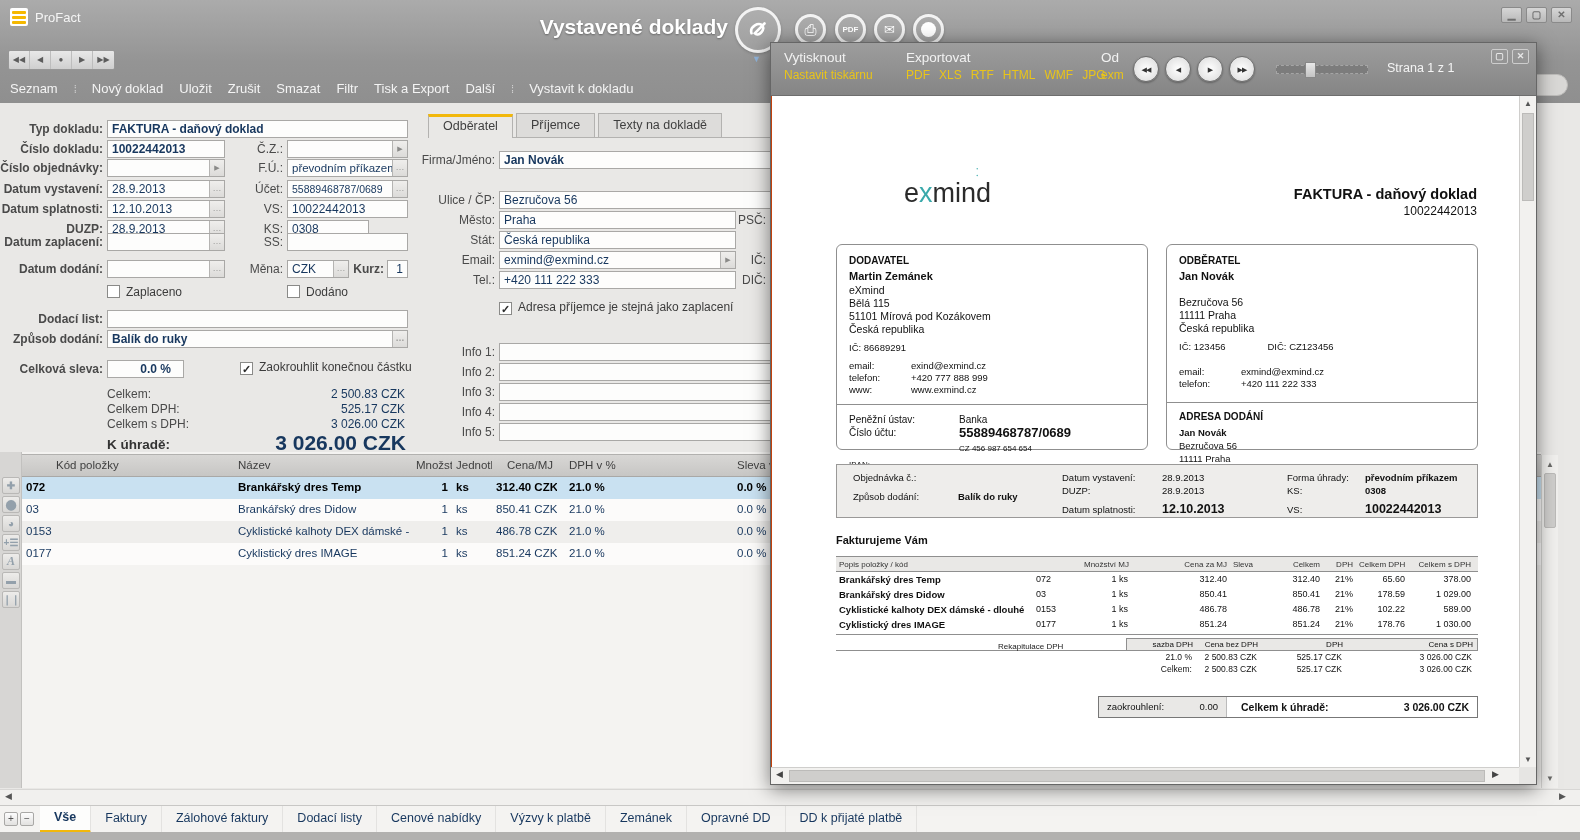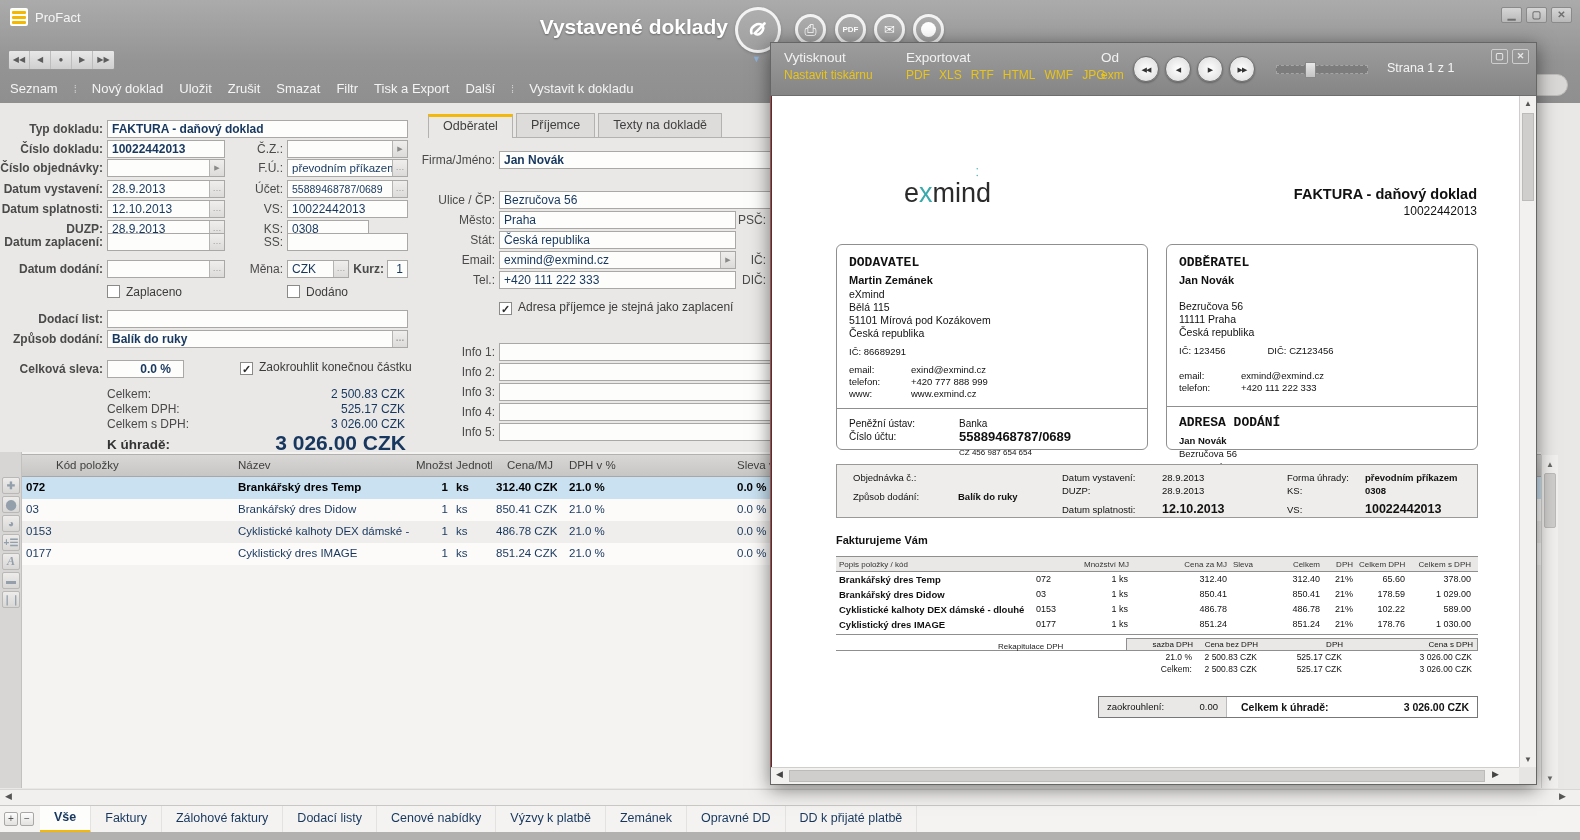--- a/index.html
+++ b/index.html
@@ -90,21 +90,21 @@
   
   .tabbar { position:absolute; left:0; top:805px; width:1580px; height:27px; background:#f4f3f1; border-top:1px solid #c8c7c5; }
   .pm { position:absolute; top:6px; width:14px; height:14px; background:linear-gradient(#fdfdfd,#e2e1df); border:1px solid #a9a8a6; border-radius:2px;
         text-align:center; line-height:12px; font-size:10px; color:#555; }
   .btabs { position:absolute; left:40px; top:0; height:27px; display:flex; }
   .btab { padding:0 14px; line-height:25px; color:#17375e; font-size:12.5px; border-right:1px solid #e3e2e0; white-space:nowrap; }
   .btab.active { background:#fdfdfc; font-weight:bold; border-bottom:3px solid #f2b80c; line-height:22px; }
   .bottom-strip { position:absolute; left:0; top:832px; width:1580px; height:8px; background:#b2b1af; }
 
   
-  .preview { position:absolute; left:770px; top:42px; width:767px; height:743px; background:#7f1d1d; border:1px solid #666;
+  .preview { position:absolute; left:770px; top:42px; width:767px; height:743px; background:#c2410c; border:1px solid #666;
              box-shadow:0 4px 18px rgba(0,0,0,.5); }
   .phead { position:absolute; left:0; top:0; width:100%; height:53px; background:linear-gradient(#9d9d9d,#858585); border-bottom:1px solid #6e6e6e; }
   .pcol-t { color:#f2f2f2; font-size:13.5px; white-space:nowrap; }
   .pcol-l { color:#e9c419; font-size:12px; margin-top:3px; white-space:nowrap; display:flex; gap:9px; }
   .pcol { position:absolute; top:7px; }
   .pnav { position:absolute; top:13px; width:26px; height:26px; border-radius:50%; background:radial-gradient(#ffffff,#d8d8d8);
           border:1px solid #6e6e6e; box-shadow:0 1px 2px rgba(0,0,0,.3); text-align:center; font-size:7px; line-height:25px; color:#333; letter-spacing:-1px; }
   .pslider { position:absolute; left:505px; top:22px; width:92px; height:9px; background:#7c7c7c; border:1px dashed #a5a5a5; }
   .pthumb { position:absolute; left:28px; top:-4px; width:11px; height:16px; background:linear-gradient(#e8e8e8,#c4c4c4); border:1px solid #888; }
   .ppage-label { position:absolute; left:616px; top:18px; color:#f4f4f4; font-size:12.5px; }
@@ -123,21 +123,21 @@
 
   
   .doc-logo { position:absolute; left:132px; top:82px; font-size:27px; color:#2b2b2b; letter-spacing:0; }
   .doc-logo .x { color:#3aa9ab; }
   .doc-logo .idots { position:absolute; left:72px; top:-14px; color:#3aa9ab; font-size:11px; letter-spacing:0; }
   .doc-title { position:absolute; right:42px; top:90px; text-align:right; }
   .doc-title .t { font-weight:bold; font-size:14.5px; }
   .doc-title .n { font-size:12px; margin-top:2px; }
   .abox { position:absolute; top:148px; width:312px; height:206px; border:1px solid #8f8f8f; border-radius:6px; padding:10px 12px; font-size:10.5px; }
   .abox.sup { left:64px; } .abox.cus { left:394px; }
-  .abox .hd { font-weight:bold; font-size:13px; margin-bottom:4px;font-family:Liberation Mono, monospace; }
+  .abox .hd { font-weight:bold; font-size:10px; margin-bottom:4px; }
   .abox .nm { font-weight:bold; font-size:11px; margin-bottom:2px; }
   .abox .ln { line-height:13px; }
   .abox .ids { font-size:9.5px; margin-top:6px; }
   .crow { display:flex; font-size:9.5px; line-height:12px; }
   .crow .cl { width:62px; } 
   .sep-part { border-top:1px solid #8f8f8f; margin:8px -12px 0; padding:8px 12px 0; }
   .bankrow { display:flex; font-size:10px; line-height:13px; }
   .bankrow .cl { width:110px; }
   .bankrow.acc .cv { font-weight:bold; font-size:13px; }
   .bankrow.small { font-size:8px; line-height:10px; }

